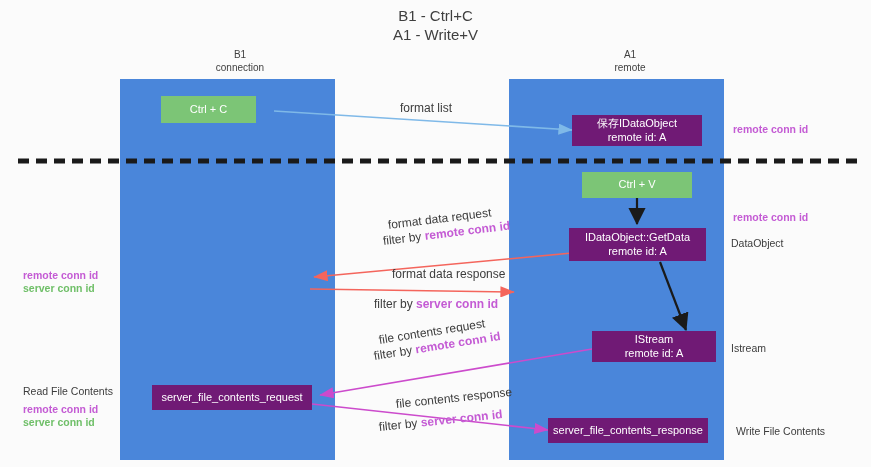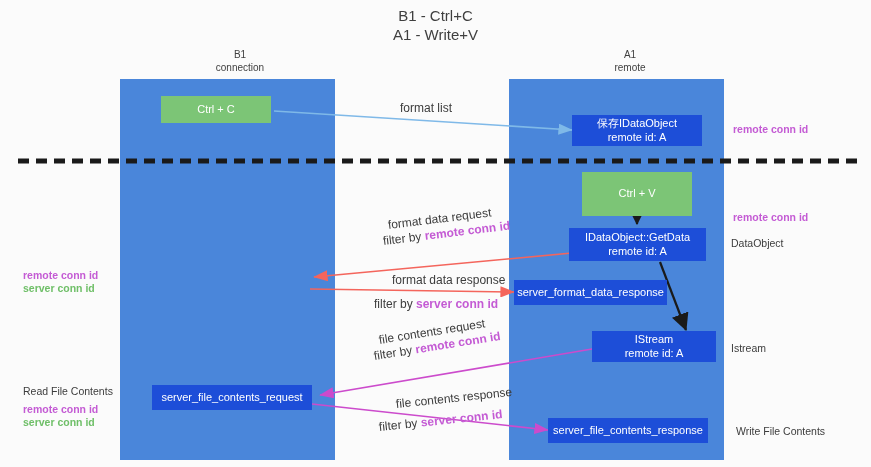--- a/index.html
+++ b/index.html
@@ -22,21 +22,21 @@
   }
 
   .lane{position:absolute;background:#4a86da;}
 
   .box{
     position:absolute;box-sizing:border-box;
     display:flex;flex-direction:column;align-items:center;justify-content:center;
     color:#ffffff;font-size:11px;line-height:13.5px;text-align:center;
   }
   .box.green{background:#7cc576;}
-  .box.orange{background:#1d4ed8;}
+  .box.orange{background:#701a75;}
 
   .lbl{position:absolute;font-size:12px;line-height:13px;color:#3c3c3c;white-space:nowrap;}
   .lbl .purple{color:#c45bd4;font-weight:bold;}
   .lbl .rot{display:inline-block;}
 
   .ann{position:absolute;font-size:10.5px;line-height:13px;white-space:nowrap;}
   .ann.purple{color:#c45bd4;font-weight:bold;}
   .ann.green{color:#6fbf68;font-weight:bold;}
   .ann.dark{color:#3c3c3c;}
 
@@ -92,42 +92,39 @@
 
     <line x1="310" y1="289" x2="514" y2="292" stroke="#f4655c" stroke-width="1.6" marker-end="url(#ah-red)"></line>
 
     <line x1="660" y1="262" x2="686" y2="330" stroke="#1a1a1a" stroke-width="2.2" marker-end="url(#ah-black)"></line>
 
     <line x1="592" y1="349" x2="320" y2="395" stroke="#cc4bcc" stroke-width="1.6" marker-end="url(#ah-mag)"></line>
 
     <line x1="312" y1="404" x2="548" y2="430" stroke="#cc4bcc" stroke-width="1.6" marker-end="url(#ah-mag)"></line>
   </svg>
 
-  <div class="box green" style="left:161px;top:96px;width:110px;height:27px;">
+  <div class="box green" style="left:161px;top:96px;width:95px;height:27px;">
     <span>Ctrl + C</span>
   </div>
 
   <div class="box orange" style="left:572px;top:115px;width:130px;height:31px;">
     <span>保存IDataObject</span>
     <span>remote id: A</span>
   </div>
 
-  <div class="box green" style="left:582px;top:172px;width:110px;height:44px;">
+  <div class="box green" style="left:582px;top:172px;width:110px;height:26px;">
     <span>Ctrl + V</span>
   </div>
 
   <div class="box orange" style="left:569px;top:228px;width:137px;height:33px;">
     <span>IDataObject::GetData</span>
     <span>remote id: A</span>
   </div>
 
 
-  <div class="box orange" style="left:514px;top:280px;width:153px;height:25px;">
-    <span>server_format_data_response</span>
-  </div>
 
   <div class="box orange" style="left:592px;top:331px;width:124px;height:31px;">
     <span>IStream</span>
     <span>remote id: A</span>
   </div>
 
   <div class="box orange" style="left:152px;top:385px;width:160px;height:25px;">
     <span>server_file_contents_request</span>
   </div>
 
@@ -139,21 +136,21 @@
     <span>format list</span>
   </div>
 
   <div class="lbl" style="left:388px;top:219px;">
     <span class="rot r-7">format data request</span>
   </div>
   <div class="lbl" style="left:383px;top:235px;">
     <span class="rot r-7"><span>filter by </span><span class="purple">remote conn id</span></span>
   </div>
 
-  <div class="lbl" style="left:392px;top:274px;">
+  <div class="lbl" style="left:392px;top:268px;">
     <span>format data response</span>
   </div>
   <div class="lbl" style="left:374px;top:298px;">
     <span><span>filter by </span><span class="purple">server conn id</span></span>
   </div>
 
   <div class="lbl" style="left:379px;top:334px;">
     <span class="rot r-9">file contents request</span>
   </div>
   <div class="lbl" style="left:374px;top:350px;">

